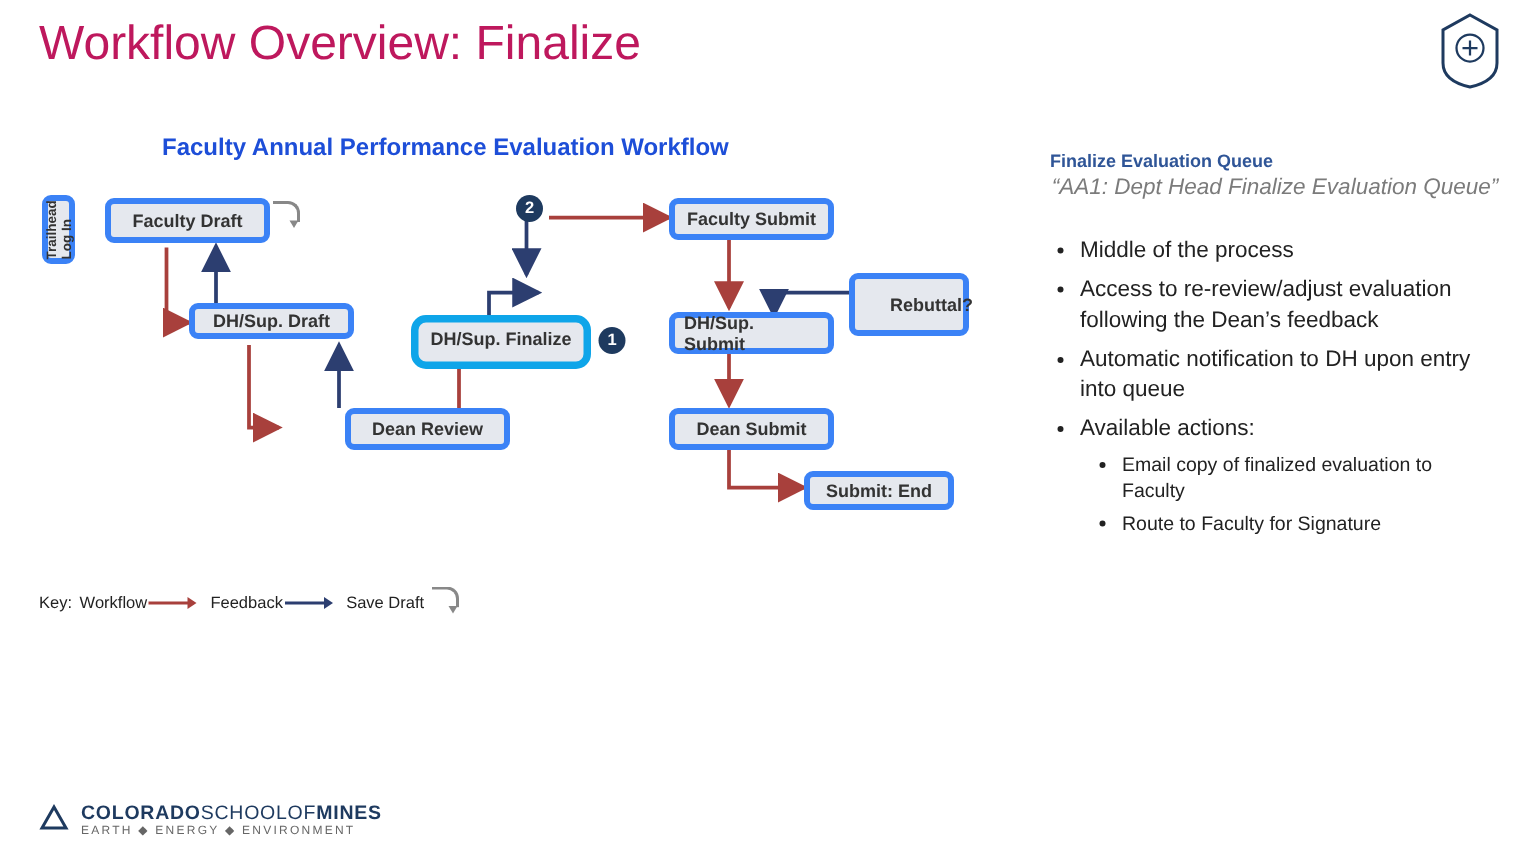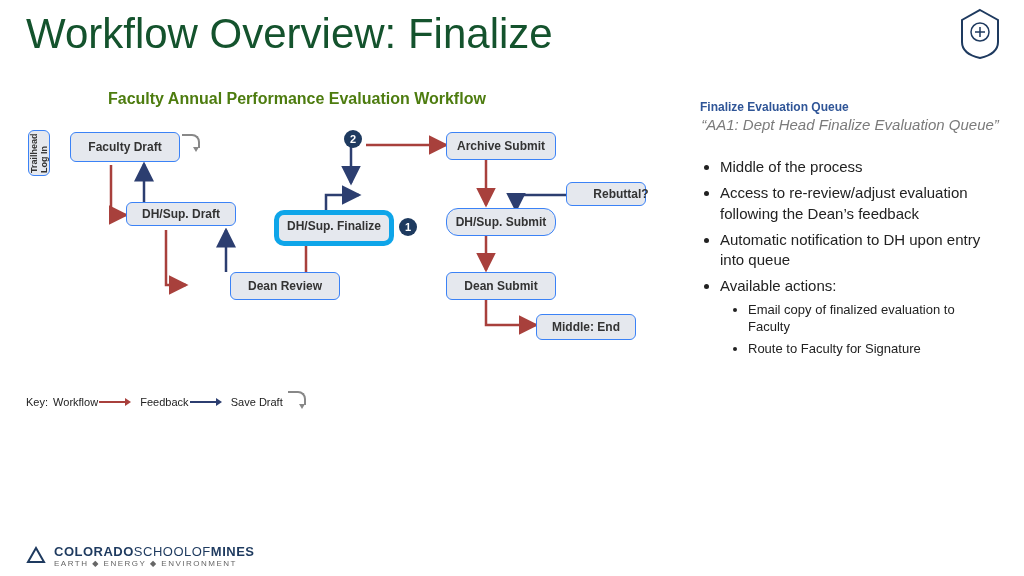--- a/index.html
+++ b/index.html
@@ -1,39 +1,39 @@
 <!DOCTYPE html>
 <html><head>
 <meta charset="utf-8">
 <style>
   * { box-sizing: border-box; margin: 0; padding: 0; }
   html, body { width: 1024px; height: 576px; font-family: "Segoe UI", Arial, sans-serif; background: #fff; color: #222; overflow: hidden; }
   .slide { position: relative; width: 1024px; height: 576px; }
-  .title { position: absolute; top: 10px; left: 26px; font-size: 42px; font-weight: 400; color: #14532d; }
+  .title { position: absolute; top: 10px; left: 26px; font-size: 32px; font-weight: 400; color: #be185d; }
   .logo { position: absolute; top: 8px; right: 22px; width: 44px; height: 52px; }
   .diag { position: absolute; top: 90px; left: 26px; width: 630px; height: 330px; }
-  .diag-title { position: absolute; top: 0; left: 82px; font-size: 16px; font-weight: 600; color: #4d7c0f; }
-  .box { position: absolute; background: #e5e8ee; border: 1px solid #3b82f6; border-radius: 6px; font-size: 12px; font-weight: 600; color: #333; display: flex; align-items: center; justify-content: center; padding: 4px 6px; }
+  .diag-title { position: absolute; top: 0; left: 82px; font-size: 16px; font-weight: 600; color: #1d4ed8; }
+  .box { position: absolute; background: #e5e8ee; border: 4px solid #3b82f6; border-radius: 6px; font-size: 12px; font-weight: 600; color: #333; display: flex; align-items: center; justify-content: center; padding: 4px 6px; }
   .boxv { writing-mode: vertical-rl; transform: rotate(180deg); font-size: 9px; padding: 6px 2px; }
   .hl { border: 5px solid #0ea5e9; border-radius: 10px; padding-top: 0; }
   .circ { position: absolute; width: 18px; height: 18px; border-radius: 50%; background: #1e3a5f; color: white; font-size: 11px; font-weight: bold; display: flex; align-items: center; justify-content: center; }
   svg.arrows { position: absolute; top: 0; left: 0; width: 630px; height: 330px; pointer-events: none; }
   .key { position: absolute; left: 26px; top: 395px; font-size: 11px; display: flex; align-items: center; gap: 1px; }
   .key-line { width: 30px; height: 2px; display: inline-block; position: relative; }
   .key-line::after { content:''; position:absolute; right:-2px; top:-3px; width:0; height:0; border-left:6px solid; border-top:4px solid transparent; border-bottom:4px solid transparent; }
   .kl-r { background:#a8403c; } .kl-r::after{ border-left-color:#a8403c; }
   .kl-b { background:#2c3e70; } .kl-b::after{ border-left-color:#2c3e70; }
   .right { position: absolute; top: 100px; left: 700px; width: 300px; }
   .r-head { font-size: 12px; font-weight: 700; color: #2f5597; }
   .r-sub { font-size: 15px; font-style: italic; color: #7b7b7b; text-align: center; margin-top: 2px; }
   .r-list { margin-top: 24px; font-size: 15px; line-height: 1.35; padding-left: 20px; }
   .r-list li { margin-bottom: 6px; }
   .r-sublist { font-size: 13px; padding-left: 28px; margin-top: 4px; list-style: disc; }
   .r-sublist li { margin-bottom: 4px; }
-  .footer { position: absolute; bottom: 8px; left: 26px; display:flex; align-items:center; gap:8px;justify-content:flex-end; }
+  .footer { position: absolute; bottom: 18px; left: 26px; display:flex; align-items:center; gap:8px;justify-content:flex-end; }
   .flogo { width:20px; height:20px; }
   .ftxt { font-size: 13px; letter-spacing: .5px; color:#1e3a5f; }
   .ftxt b { font-weight:700; }
   .ftag { font-size: 8px; letter-spacing: 1.5px; color:#666; }
   .loop { position:absolute; width:18px; height:14px; border:2px solid #888; border-left:none; border-bottom:none; border-radius: 0 8px 0 0; }
   .loop::after{ content:''; position:absolute; bottom:-4px; right:-1px; width:0; height:0; border-top:5px solid #888; border-left:3px solid transparent; border-right:3px solid transparent;}
 </style>
 </head>
 <body>
 
@@ -78,25 +78,25 @@
 
     <div class="box boxv" style="top:40px; left:2px; width:22px; height:46px;">Trailhead
 Log In</div>
     <div class="box" style="top:42px; left:44px; width:110px; height:30px;">Faculty Draft</div>
     <div class="loop" style="top:44px; left:156px;"></div>
     <div class="box" style="top:112px; left:100px; width:110px; height:24px;">DH/Sup. Draft</div>
     <div class="box" style="top:182px; left:160px; width:110px; height:28px;margin-left:44px;">Dean Review</div>
     <div class="box hl" style="top:120px; left:248px; width:120px; height:36px;">DH/Sup. Finalize</div>
     <div class="circ" style="top:128px; left:373px;">1</div>
     <div class="circ" style="top:40px; left:318px;">2</div>
-    <div class="box" style="top:42px; left:420px; width:110px; height:28px;">Archive Submit</div>
-    <div class="box" style="top:92px; left:540px; width:80px; height:24px;padding-left:36px;">Rebuttal?</div>
-    <div class="box" style="top:118px; left:420px; width:110px; height:28px;border-radius:12px;">DH/Sup. Submit</div>
+    <div class="box" style="top:42px; left:420px; width:110px; height:28px;">Faculty Submit</div>
+    <div class="box" style="top:92px; left:540px; width:80px; height:42px;padding-left:36px;">Rebuttal?</div>
+    <div class="box" style="top:118px; left:420px; width:110px; height:28px;">DH/Sup. Submit</div>
     <div class="box" style="top:182px; left:420px; width:110px; height:28px;">Dean Submit</div>
-    <div class="box" style="top:224px; left:510px; width:100px; height:26px;">Middle: End</div>
+    <div class="box" style="top:224px; left:510px; width:100px; height:26px;">Submit: End</div>
   </div>
 
   <div class="key">
     <span>Key:</span>&nbsp;
     <span>Workflow</span>
     <span class="key-line kl-r"></span>
     &nbsp;&nbsp;&nbsp;
     <span>Feedback</span>
     <span class="key-line kl-b"></span>
     &nbsp;&nbsp;&nbsp;

